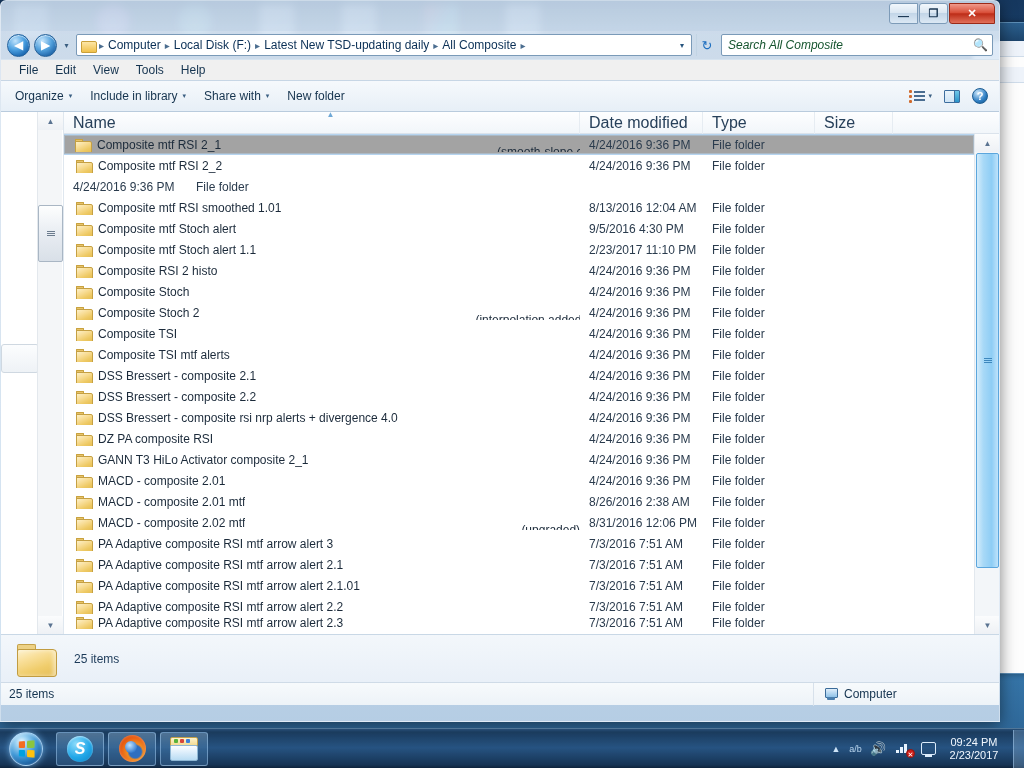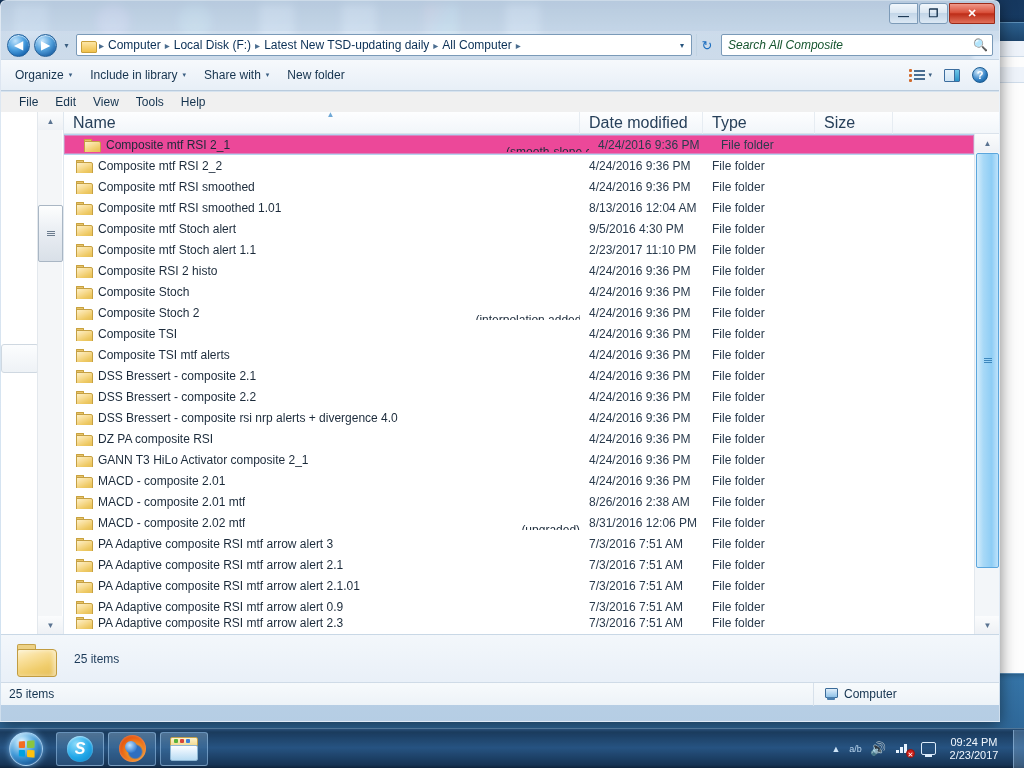--- a/index.html
+++ b/index.html
@@ -251,24 +251,23 @@
     flex: 1; overflow: hidden; position: relative; background:#fff;
     min-width: 0;
   }
   .row {
     height: 21px; display: flex; align-items: center;
     font-size: 12px; color: #1b2a3a; white-space: nowrap;
     cursor: default;
   }
   .row.selected {
     border: 1px solid #b6d4ef; border-left: none; border-right: none;
-    background: #ec4899;
+    background: #a3a3a3;
     height: 21px;
     box-shadow: inset 0 0 0 1px rgba(182,212,239,.45);
-    padding-left: 9px;
   }
   .row.selected .cell-name { padding-left: 11px; }
   .cell-name {
     width: 516px; flex: none; display: flex; align-items: center; gap: 6px;
     padding-left: 12px; overflow: hidden;
   }
   .folder-ic {
     width: 16px; height: 14px; position: relative; flex: none;
   }
   .folder-ic::before {
@@ -517,33 +516,41 @@
 
     <div id="crumbbox">
       <div class="crumb-folder-ic"></div>
       <span class="sep">▸</span>
       <span class="crumb">Computer</span>
       <span class="sep">▸</span>
       <span class="crumb">Local Disk (F:)</span>
       <span class="sep">▸</span>
       <span class="crumb">Latest New TSD-updating daily</span>
       <span class="sep">▸</span>
-      <span class="crumb">All  Computer</span>
+      <span class="crumb">All  Composite</span>
       <span class="sep">▸</span>
       <span class="crumb-spacer"></span>
       <span class="crumb-drop">▾</span>
     </div>
     <div id="refreshbtn">
       <span>↻</span>
     </div>
 
     <div id="searchbox">
       <span class="ph">Search All  Composite</span>
       <span class="magnifier">🔍</span>
     </div>
+  </div>
+
+  <div id="menubar">
+    <div class="mi">File</div>
+    <div class="mi">Edit</div>
+    <div class="mi">View</div>
+    <div class="mi">Tools</div>
+    <div class="mi">Help</div>
   </div>
 
   <div id="cmdbar">
     <div class="cmd">
       <span>Organize</span>
       <span class="caret">▾</span>
     </div>
     <div class="cmd">
       <span>Include in library</span>
       <span class="caret">▾</span>
@@ -577,28 +584,20 @@
       <span class="pane-ic">
           <span class="l"></span>
           <span class="r"></span>
         </span>
     </div>
     <div class="iconbtn">
       <span class="help-ic">?</span>
     </div>
   </div>
 
-  <div id="menubar">
-    <div class="mi">File</div>
-    <div class="mi">Edit</div>
-    <div class="mi">View</div>
-    <div class="mi">Tools</div>
-    <div class="mi">Help</div>
-  </div>
-
   <div id="wbody">
 
     <div id="navpane">
       <div id="nav-stub"></div>
       <div id="nav-scroll">
         <div class="sb-arrow">▲</div>
         <div id="nav-thumb">
           <span class="grip">
               <i></i>
               <i></i>
@@ -637,24 +636,20 @@
             <div class="row">
               <div class="cell-name">
                 <span class="folder-ic"></span>
                 <span class="fname">Composite mtf RSI 2_2</span>
               </div>
               <div class="cell-date">4/24/2016 9:36 PM</div>
               <div class="cell-type">File folder</div>
               <div class="cell-size"></div>
             </div>
             <div class="row">
-              <div class="cell-name">
-                <span class="folder-ic"></span>
-                <span class="fname">Composite mtf RSI smoothed</span>
-              </div>
               <div class="cell-date">4/24/2016 9:36 PM</div>
               <div class="cell-type">File folder</div>
               <div class="cell-size"></div>
             </div>
             <div class="row">
               <div class="cell-name">
                 <span class="folder-ic"></span>
                 <span class="fname">Composite mtf RSI smoothed 1.01</span>
               </div>
               <div class="cell-date">8/13/2016 12:04 AM</div>
@@ -826,21 +821,21 @@
                 <span class="fname">PA Adaptive composite RSI mtf arrow alert 2.1.01</span>
                 <span style="position: relative; display: inline-block; width: 0px; height: 0px;"></span>
               </div>
               <div class="cell-date">7/3/2016 7:51 AM</div>
               <div class="cell-type">File folder</div>
               <div class="cell-size"></div>
             </div>
             <div class="row">
               <div class="cell-name">
                 <span class="folder-ic"></span>
-                <span class="fname">PA Adaptive composite RSI mtf arrow alert 0.9</span>
+                <span class="fname">PA Adaptive composite RSI mtf arrow alert 2.2</span>
               </div>
               <div class="cell-date">7/3/2016 7:51 AM</div>
               <div class="cell-type">File folder</div>
               <div class="cell-size"></div>
             </div>
             <div class="row clipped">
               <div class="cell-name">
                 <span class="folder-ic"></span>
                 <span class="fname">PA Adaptive composite RSI mtf arrow alert 2.3</span>
                 <span style="position: relative; display: inline-block; width: 0px; height: 0px;"></span>

